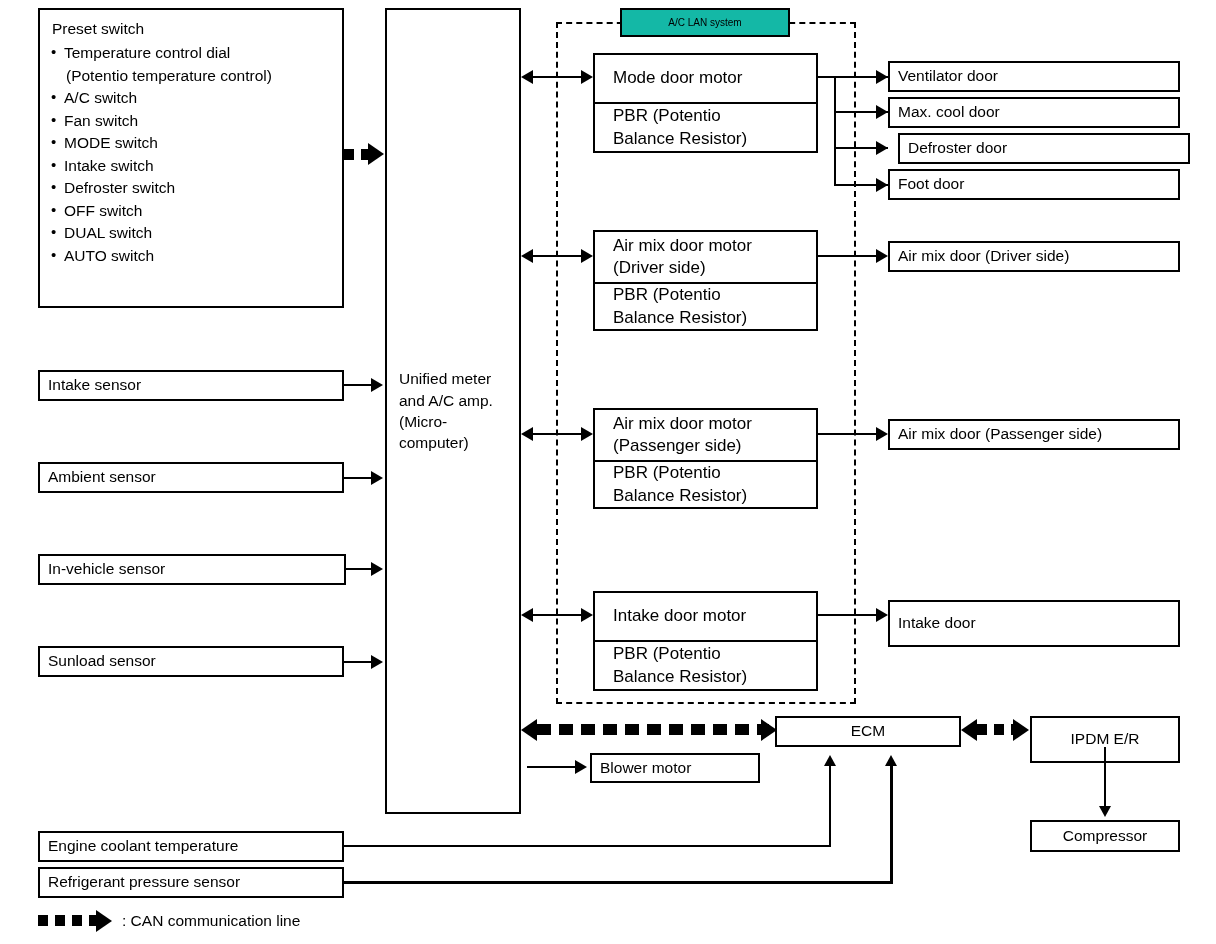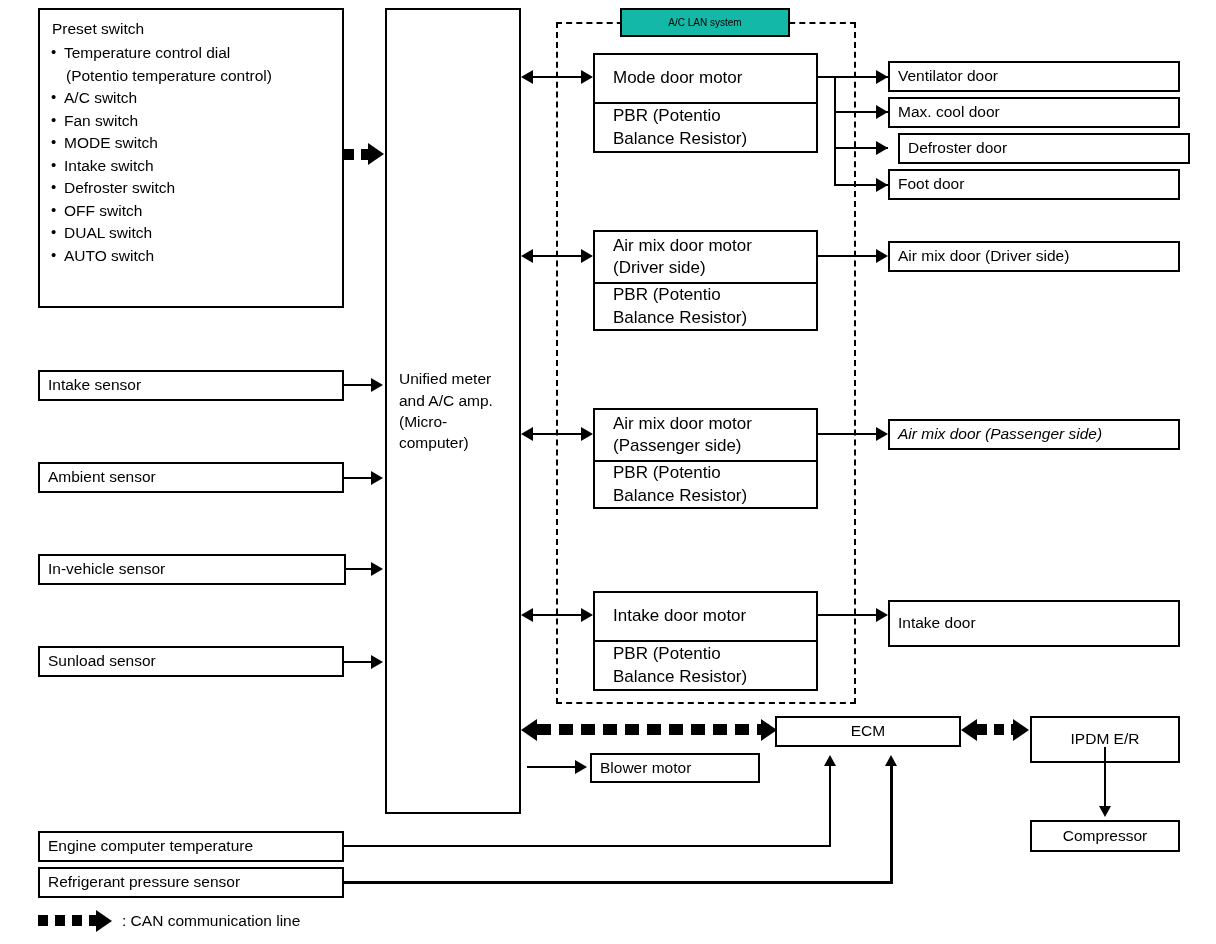--- a/index.html
+++ b/index.html
@@ -268,21 +268,21 @@
 (Passenger side)</div>
     <div class="cell sep" style="height:47px;">PBR (Potentio
 Balance Resistor)</div>
   </div>
   <div class="hline" style="left:527px; top:433px; width:60px;"></div>
   <div class="arr left" style="left:521px; top:427px;"></div>
   <div class="arr right" style="left:581px; top:427px;"></div>
 
   <div class="hline" style="left:818px; top:433px; width:60px;"></div>
   <div class="arr right" style="left:876px; top:427px;"></div>
-  <div class="box" style="left:888px; top:419px; width:292px; height:31px;font-style:italic;">
+  <div class="box" style="left:888px; top:419px; width:292px; height:31px;">
     <span>Air mix door (Passenger side)</span></div>
 
   <div class="stack" style="left:593px; top:591px; width:225px; height:100px;">
     <div class="cell" style="height:47px;">Intake door motor</div>
     <div class="cell sep" style="height:49px;">PBR (Potentio
 Balance Resistor)</div>
   </div>
   <div class="hline" style="left:527px; top:614px; width:60px;"></div>
   <div class="arr left" style="left:521px; top:608px;"></div>
   <div class="arr right" style="left:581px; top:608px;"></div>
@@ -330,21 +330,21 @@
   <div class="arr down" style="left:1099px; top:806px;"></div>
   <div class="box" style="left:1030px; top:820px; width:150px; height:32px; justify-content:center;">
     <span>Compressor</span></div>
 
   <div class="hline" style="left:527px; top:766px; width:52px;"></div>
   <div class="arr right" style="left:575px; top:760px;"></div>
   <div class="box" style="left:590px; top:753px; width:170px; height:30px;">
     <span>Blower motor</span></div>
 
   <div class="box" style="left:38px; top:831px; width:306px; height:31px;">
-    <span>Engine computer temperature</span></div>
+    <span>Engine coolant temperature</span></div>
   <div class="hline" style="left:344px; top:845px; width:487px;"></div>
   <div class="vline" style="left:829px; top:766px; height:80px;"></div>
   <div class="arr up" style="left:824px; top:755px;"></div>
 
   <div class="box" style="left:38px; top:867px; width:306px; height:31px;">
     <span>Refrigerant pressure sensor</span></div>
   <div class="hline thick" style="left:344px; top:881px; width:549px;"></div>
   <div class="vline thick" style="left:890px; top:766px; height:116px;"></div>
   <div class="arr up" style="left:885px; top:755px;"></div>
 

